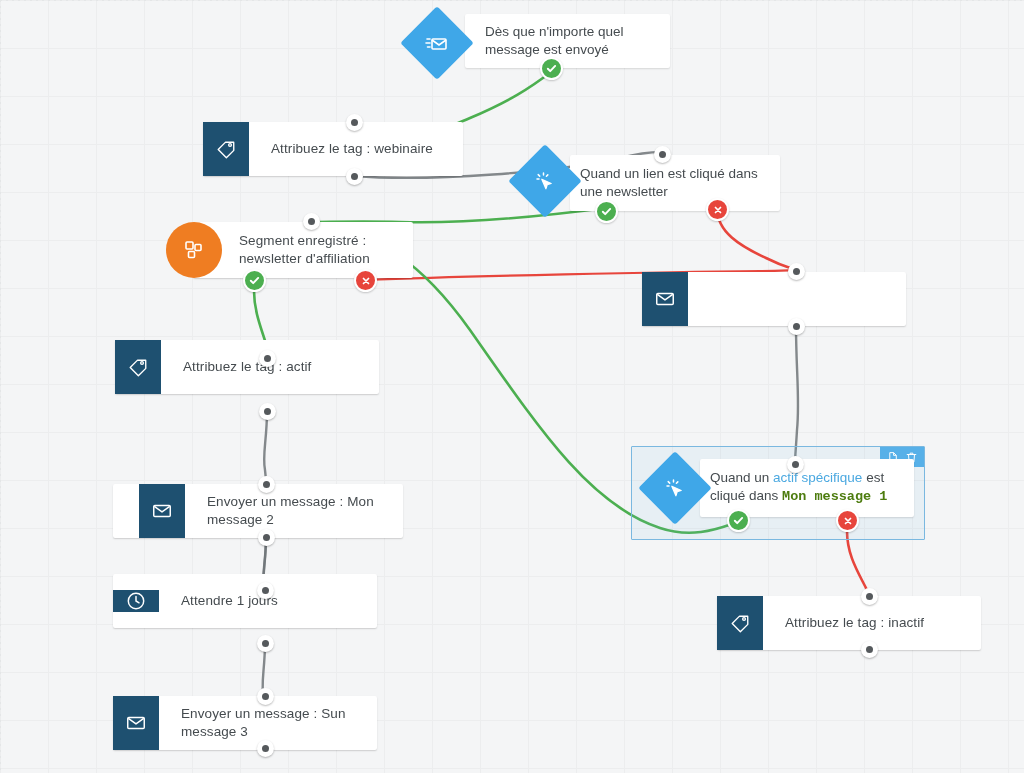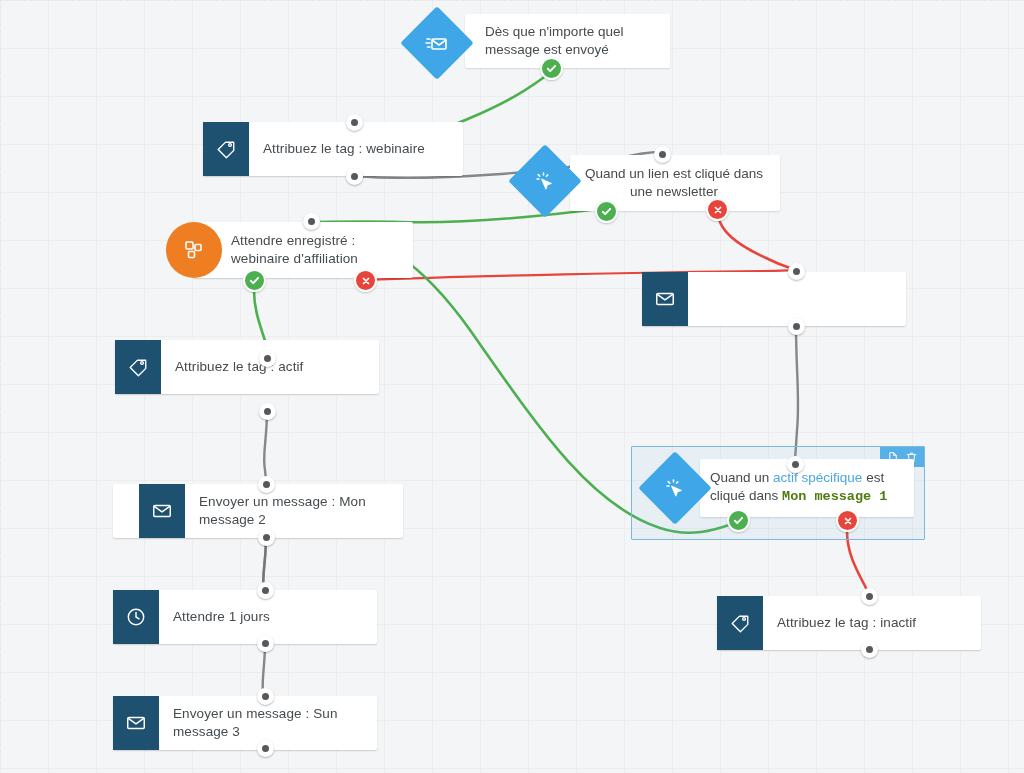--- a/index.html
+++ b/index.html
@@ -35,21 +35,21 @@
       repeating-linear-gradient(to bottom,#000 0 2px,transparent 2px 6px);
   }
   #wires{position:absolute;left:0;top:0;width:1024px;height:773px;}
 
   .node{position:absolute;display:flex;align-items:stretch;
     background:#fff;border-radius:2px;
     box-shadow:0 1px 2px rgba(0,0,0,.13),0 1px 0 rgba(0,0,0,.04);}
   .node .icon-box{width:46px;min-width:46px;background:#1e5070;
     display:flex;align-items:center;justify-content:center;color:#fff;}
   .node .label{display:flex;align-items:center;padding:0 14px;
-    font-size:13.5px;color:#454b4f;line-height:1.33;letter-spacing:.1px;}
+    font-size:13.5px;color:#454b4f;line-height:1.33;letter-spacing:.1px;margin-left:8px;}
   .node.plain{background:#fff;}
 
   
   .trig{position:absolute;background:#fff;border-radius:2px;
     box-shadow:0 1px 2px rgba(0,0,0,.13);}
   .trig .txt{position:absolute;left:60px;right:10px;top:50%;
     transform:translateY(-50%);font-size:13.5px;color:#454b4f;line-height:1.34;}
   .diamond{position:absolute;width:52px;height:52px;background:#3fa7e8;
     transform:rotate(45deg);border-radius:3px;
     display:flex;align-items:center;justify-content:center;}
@@ -135,42 +135,42 @@
         <path d="M3.5 12.6l8-8.1 8.9.1.1 8.9-8.1 8.1z"></path>
         <circle cx="16.4" cy="7.6" r="1.5"></circle>
       </svg>
     </div>
     <div class="label">Attribuez le tag : webinaire</div>
   </div>
   <div class="knob" style="left:346px;top:114px;"></div>
   <div class="knob" style="left:346px;top:168px;"></div>
 
   <div class="trig" style="left:570px;top:155px;width:210px;height:56px;">
-    <div class="txt" style="left:10px;right:12px;text-align:center;">Quand un lien est cliqué dans une newsletter</div>
+    <div class="txt" style="left:10px;right:12px;">Quand un lien est cliqué dans une newsletter</div>
   </div>
   <div class="diamond" style="left:519px;top:155px;">
     <svg width="24" height="24" viewBox="0 0 24 24" fill="none" stroke="#fff" stroke-width="1.5" stroke-linecap="round">
       <path d="M4 10h2M5.2 5.6l1.5 1.5M10.5 4v2M14.8 5.9l-1.4 1.4"></path>
       <path d="M8.8 10.2l9.4 4.3-4 1.3-1.3 4z" fill="#fff" stroke="#fff" stroke-width="1.2" stroke-linejoin="round"></path>
     </svg>
   </div>
   <div class="knob" style="left:654px;top:146px;"></div>
   <div class="badge ok" style="left:595px;top:200px;">
     <svg width="11" height="11" viewBox="0 0 12 12" fill="none" stroke="#fff" stroke-width="2.1" stroke-linecap="round" stroke-linejoin="round">
         <path d="M2 6.3l2.6 2.6L10 3.2"></path>
       </svg>
   </div>
   <div class="badge no" style="left:706px;top:198px;">
     <svg width="10" height="10" viewBox="0 0 12 12" fill="none" stroke="#fff" stroke-width="2.1" stroke-linecap="round">
         <path d="M3 3l6 6M9 3l-6 6"></path>
       </svg>
   </div>
 
   <div class="node plain" style="left:193px;top:222px;width:220px;height:56px;">
-    <div class="label" style="padding-left:38px;">Attendre enregistré : webinaire d'affiliation</div>
+    <div class="label" style="padding-left:38px;">Segment enregistré : newsletter d'affiliation</div>
   </div>
   <div class="seg-circle" style="left:166px;top:222px;">
     <svg width="24" height="24" viewBox="0 0 24 24" fill="none" stroke="#fff" stroke-width="1.6">
       <rect x="4" y="4" width="7" height="7" rx="1"></rect>
       <rect x="13" y="6.5" width="6" height="6" rx="1"></rect>
       <rect x="6.5" y="13.5" width="6" height="6" rx="1"></rect>
     </svg>
   </div>
   <div class="knob" style="left:303px;top:213px;"></div>
   <div class="badge ok" style="left:243px;top:269px;">
@@ -212,21 +212,21 @@
       <svg width="22" height="22" viewBox="0 0 24 24" fill="none" stroke="#fff" stroke-width="1.6" stroke-linejoin="round">
         <rect x="3" y="6" width="18" height="12" rx="1.2"></rect>
         <path d="M3.6 7l8.4 6 8.4-6"></path>
       </svg>
     </div>
     <div class="label">Envoyer un message : Mon message 2</div>
   </div>
   <div class="knob" style="left:258px;top:476px;"></div>
   <div class="knob" style="left:258px;top:529px;"></div>
 
-  <div class="node" style="left:113px;top:590px;width:264px;height:54px;">
+  <div class="node" style="left:113px;top:574px;width:264px;height:54px;align-items:center;">
     <div class="icon-box">
       <svg width="22" height="22" viewBox="0 0 24 24" fill="none" stroke="#fff" stroke-width="1.6" stroke-linecap="round">
         <circle cx="12" cy="12" r="8.4"></circle>
         <path d="M12 7.2V12l3.3 2"></path>
       </svg>
     </div>
     <div class="label">Attendre 1 jours</div>
   </div>
   <div class="knob" style="left:257px;top:582px;"></div>
   <div class="knob" style="left:257px;top:635px;"></div>

